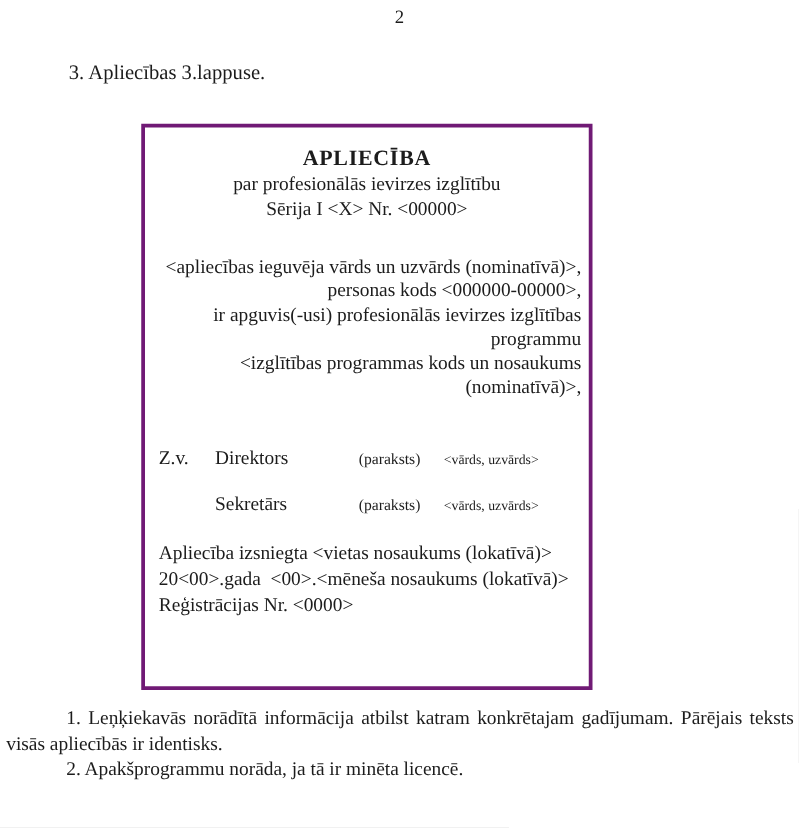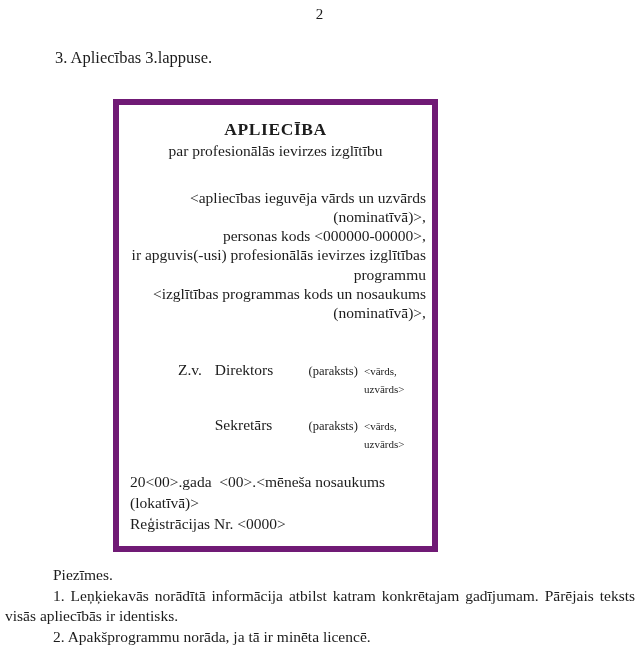--- a/index.html
+++ b/index.html
@@ -25,44 +25,44 @@
   .section-heading {
     position: absolute;
     top: 48px;
     left: 55px;
     font-size: 16.5px;
   }
   .cert-box {
     position: absolute;
     left: 113px;
     top: 99px;
-    width: 325px;
+    width: 361px;
     height: 453px;
-    border: 6px solid #701a75;
+    border: 3px solid #701a75;
     padding: 13px 6px 0 6px;
   }
   .cert-header { text-align: center; }
   .cert-title {
     font-size: 17.5px;
     font-weight: bold;
     letter-spacing: 0.6px;
     line-height: 23px;
   }
   .cert-subtitle, .cert-series {
     font-size: 15.5px;
     line-height: 19.5px;
   }
   .cert-body {
     margin-top: 27px;
     text-align: right;
     font-size: 15.5px;
     line-height: 19.3px;
   }
   .cert-body div { white-space: pre-wrap; }
-  .signatures { margin-top: 38px; padding-left: 5px; margin-left: 48px; }
+  .signatures { margin-top: 38px; padding-left: 5px; }
   .sig-row {
     display: flex;
     align-items: baseline;
     margin-bottom: 18px;
     font-size: 15.5px;
     line-height: 18px;
   }
   .sig-seal  { width: 45px; }
   .sig-role  { width: 115px; }
   .sig-mark  { width: 68px; font-size: 12.5px; }
@@ -94,20 +94,21 @@
 
   <div class="page-number">2</div>
 
   <div class="section-heading">3. Apliecības 3.lappuse.</div>
 
   <div class="cert-box">
 
     <div class="cert-header">
       <div class="cert-title">APLIECĪBA</div>
       <div class="cert-subtitle">par profesionālās ievirzes izglītību</div>
+      <div class="cert-series">Sērija I &lt;X&gt; Nr. &lt;00000&gt;</div>
     </div>
 
     <div class="cert-body">
       <div>&lt;apliecības ieguvēja vārds un uzvārds (nominatīvā)&gt;,</div>
       <div>personas kods &lt;000000-00000&gt;,</div>
       <div>ir apguvis(-usi) profesionālās ievirzes izglītības</div>
       <div>programmu</div>
       <div>&lt;izglītības programmas kods un nosaukums</div>
       <div>(nominatīvā)&gt;,</div>
     </div>
@@ -121,25 +122,25 @@
       </div>
       <div class="sig-row">
         <span class="sig-seal"></span>
         <span class="sig-role">Sekretārs</span>
         <span class="sig-mark">(paraksts)</span>
         <span class="sig-name">&lt;vārds, uzvārds&gt;</span>
       </div>
     </div>
 
     <div class="issue-block">
+      <div>Apliecība izsniegta &lt;vietas nosaukums (lokatīvā)&gt;</div>
       <div>20&lt;00&gt;.gada  &lt;00&gt;.&lt;mēneša nosaukums (lokatīvā)&gt;</div>
       <div>Reģistrācijas Nr. &lt;0000&gt;</div>
     </div>
 
   </div>
 
   <div class="notes">
-    <div class="notes-heading">Piezīmes.</div>
     <p class="note justified">1. Leņķiekavās norādītā informācija atbilst katram konkrētajam gadījumam. Pārējais teksts visās apliecībās ir identisks.</p>
     <p class="note">2. Apakšprogrammu norāda, ja tā ir minēta licencē.</p>
   </div>
 
 </div>
 
 </body></html>

